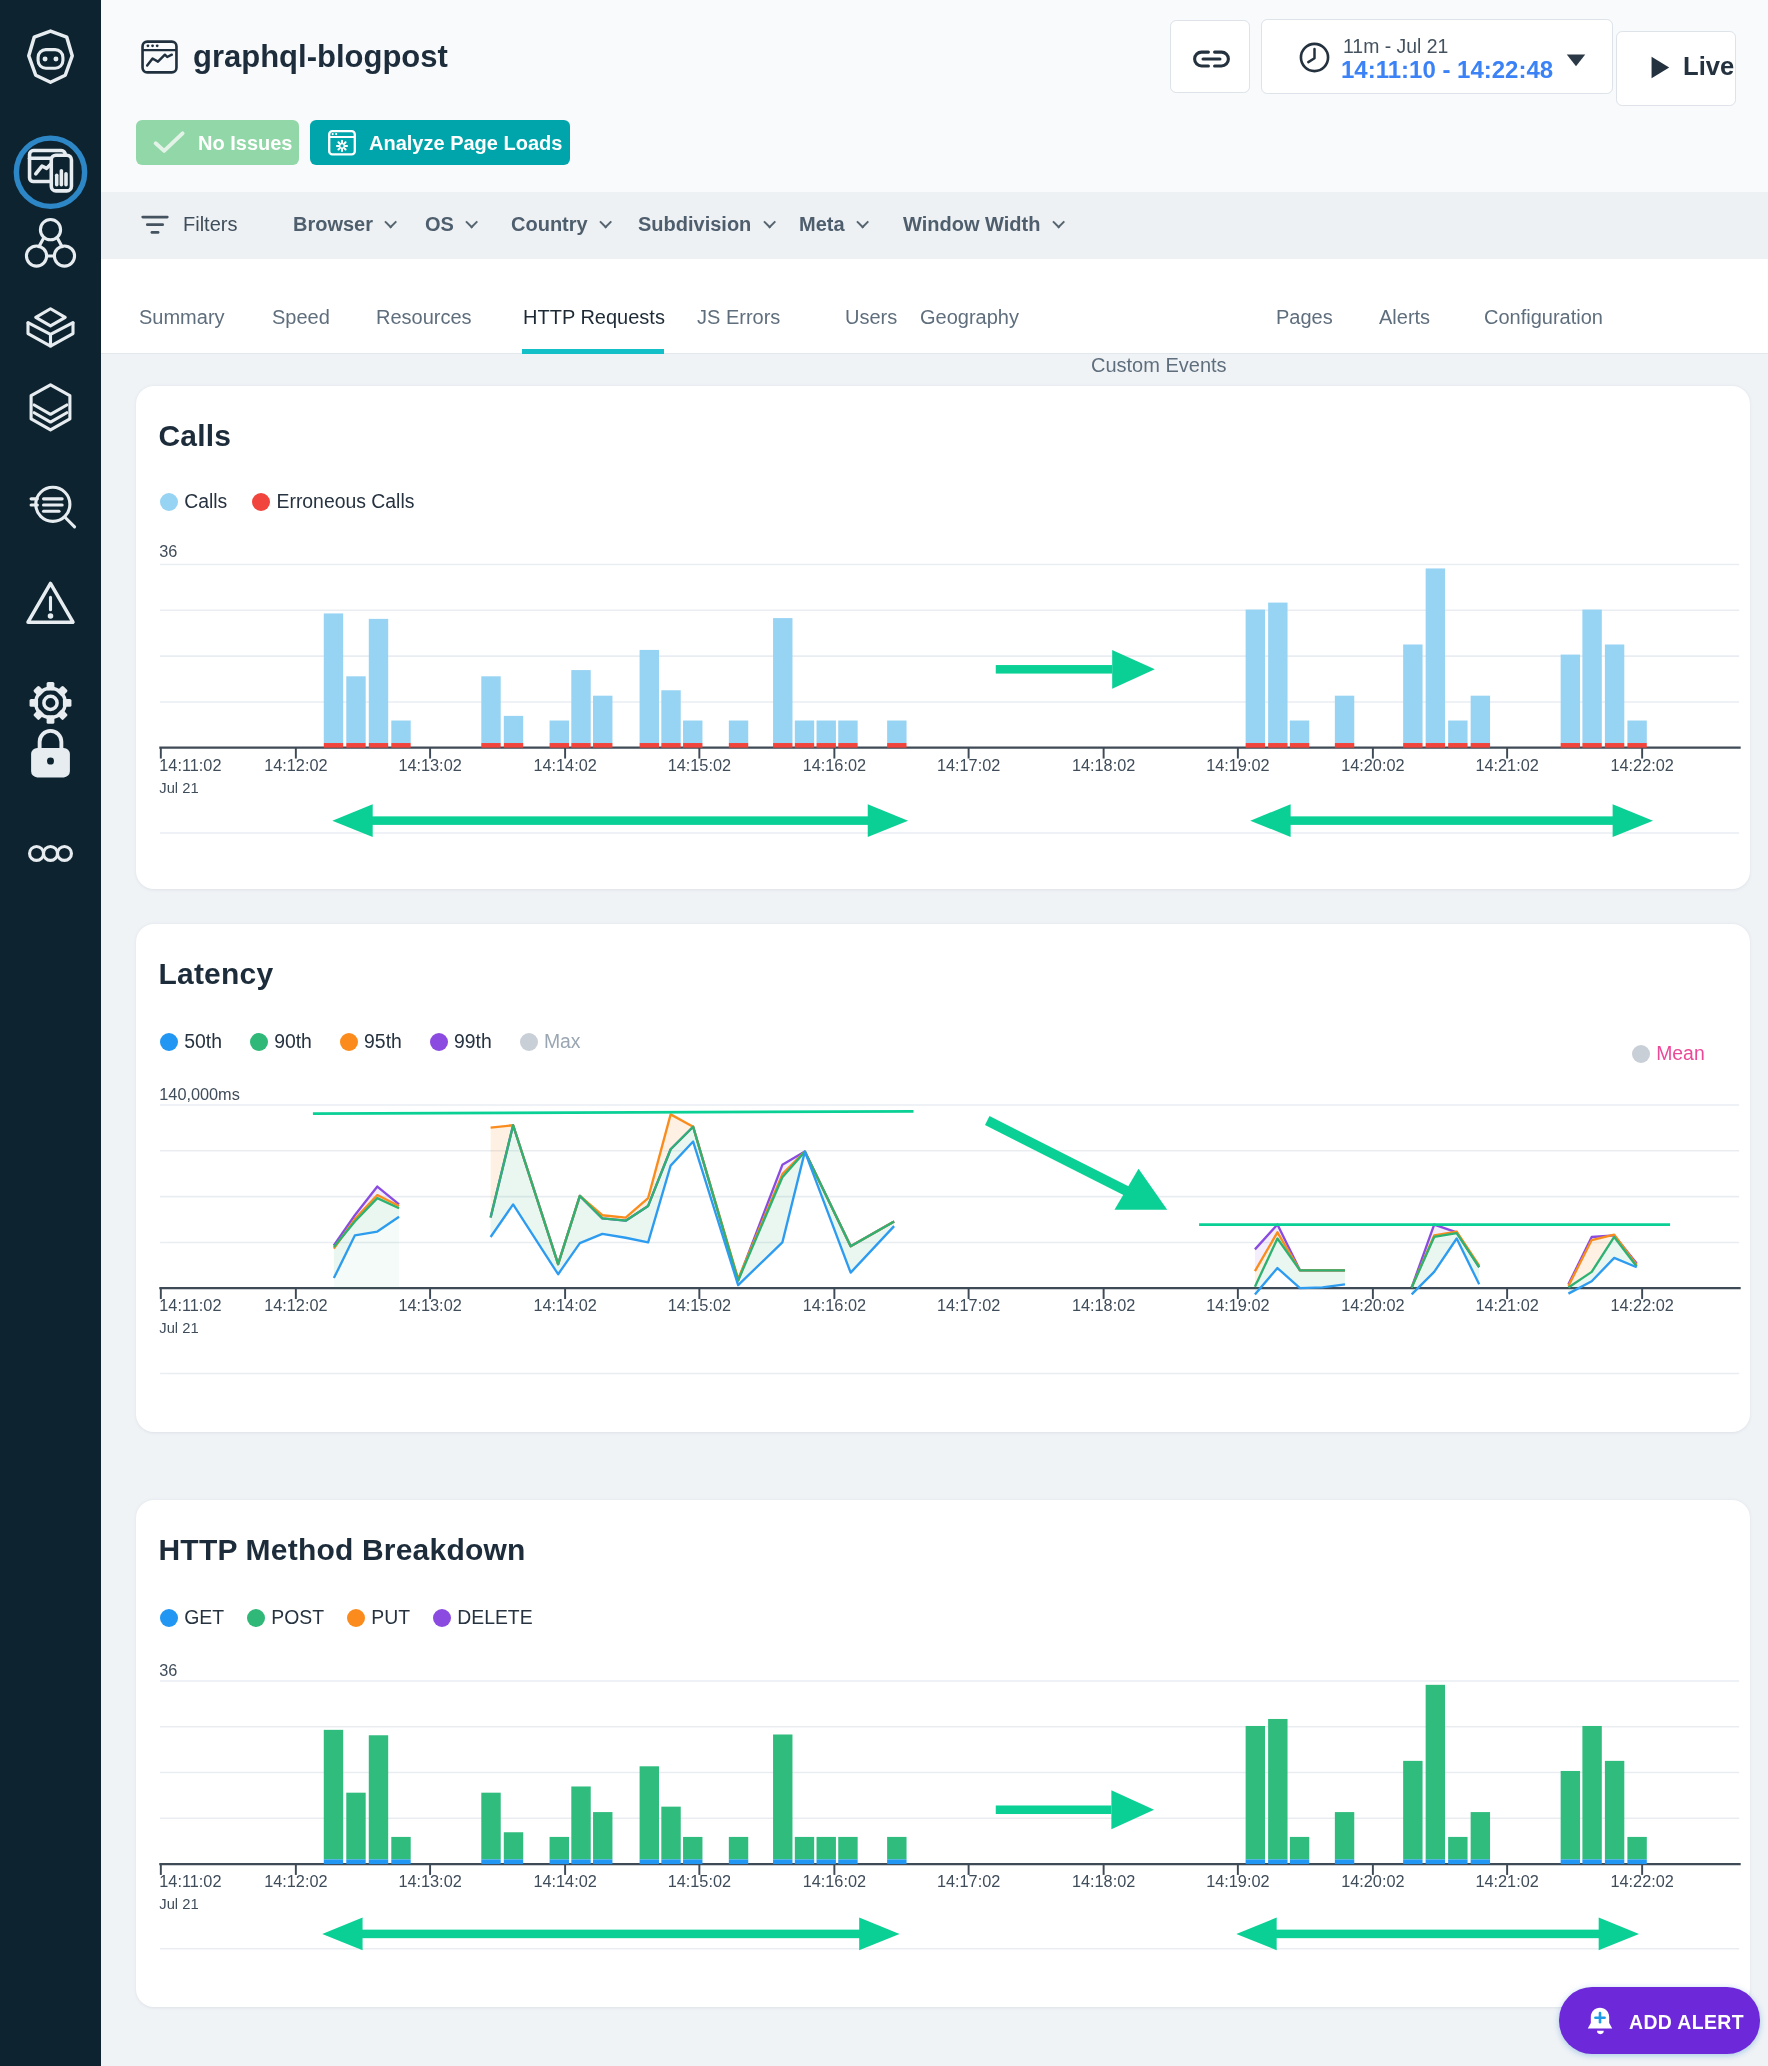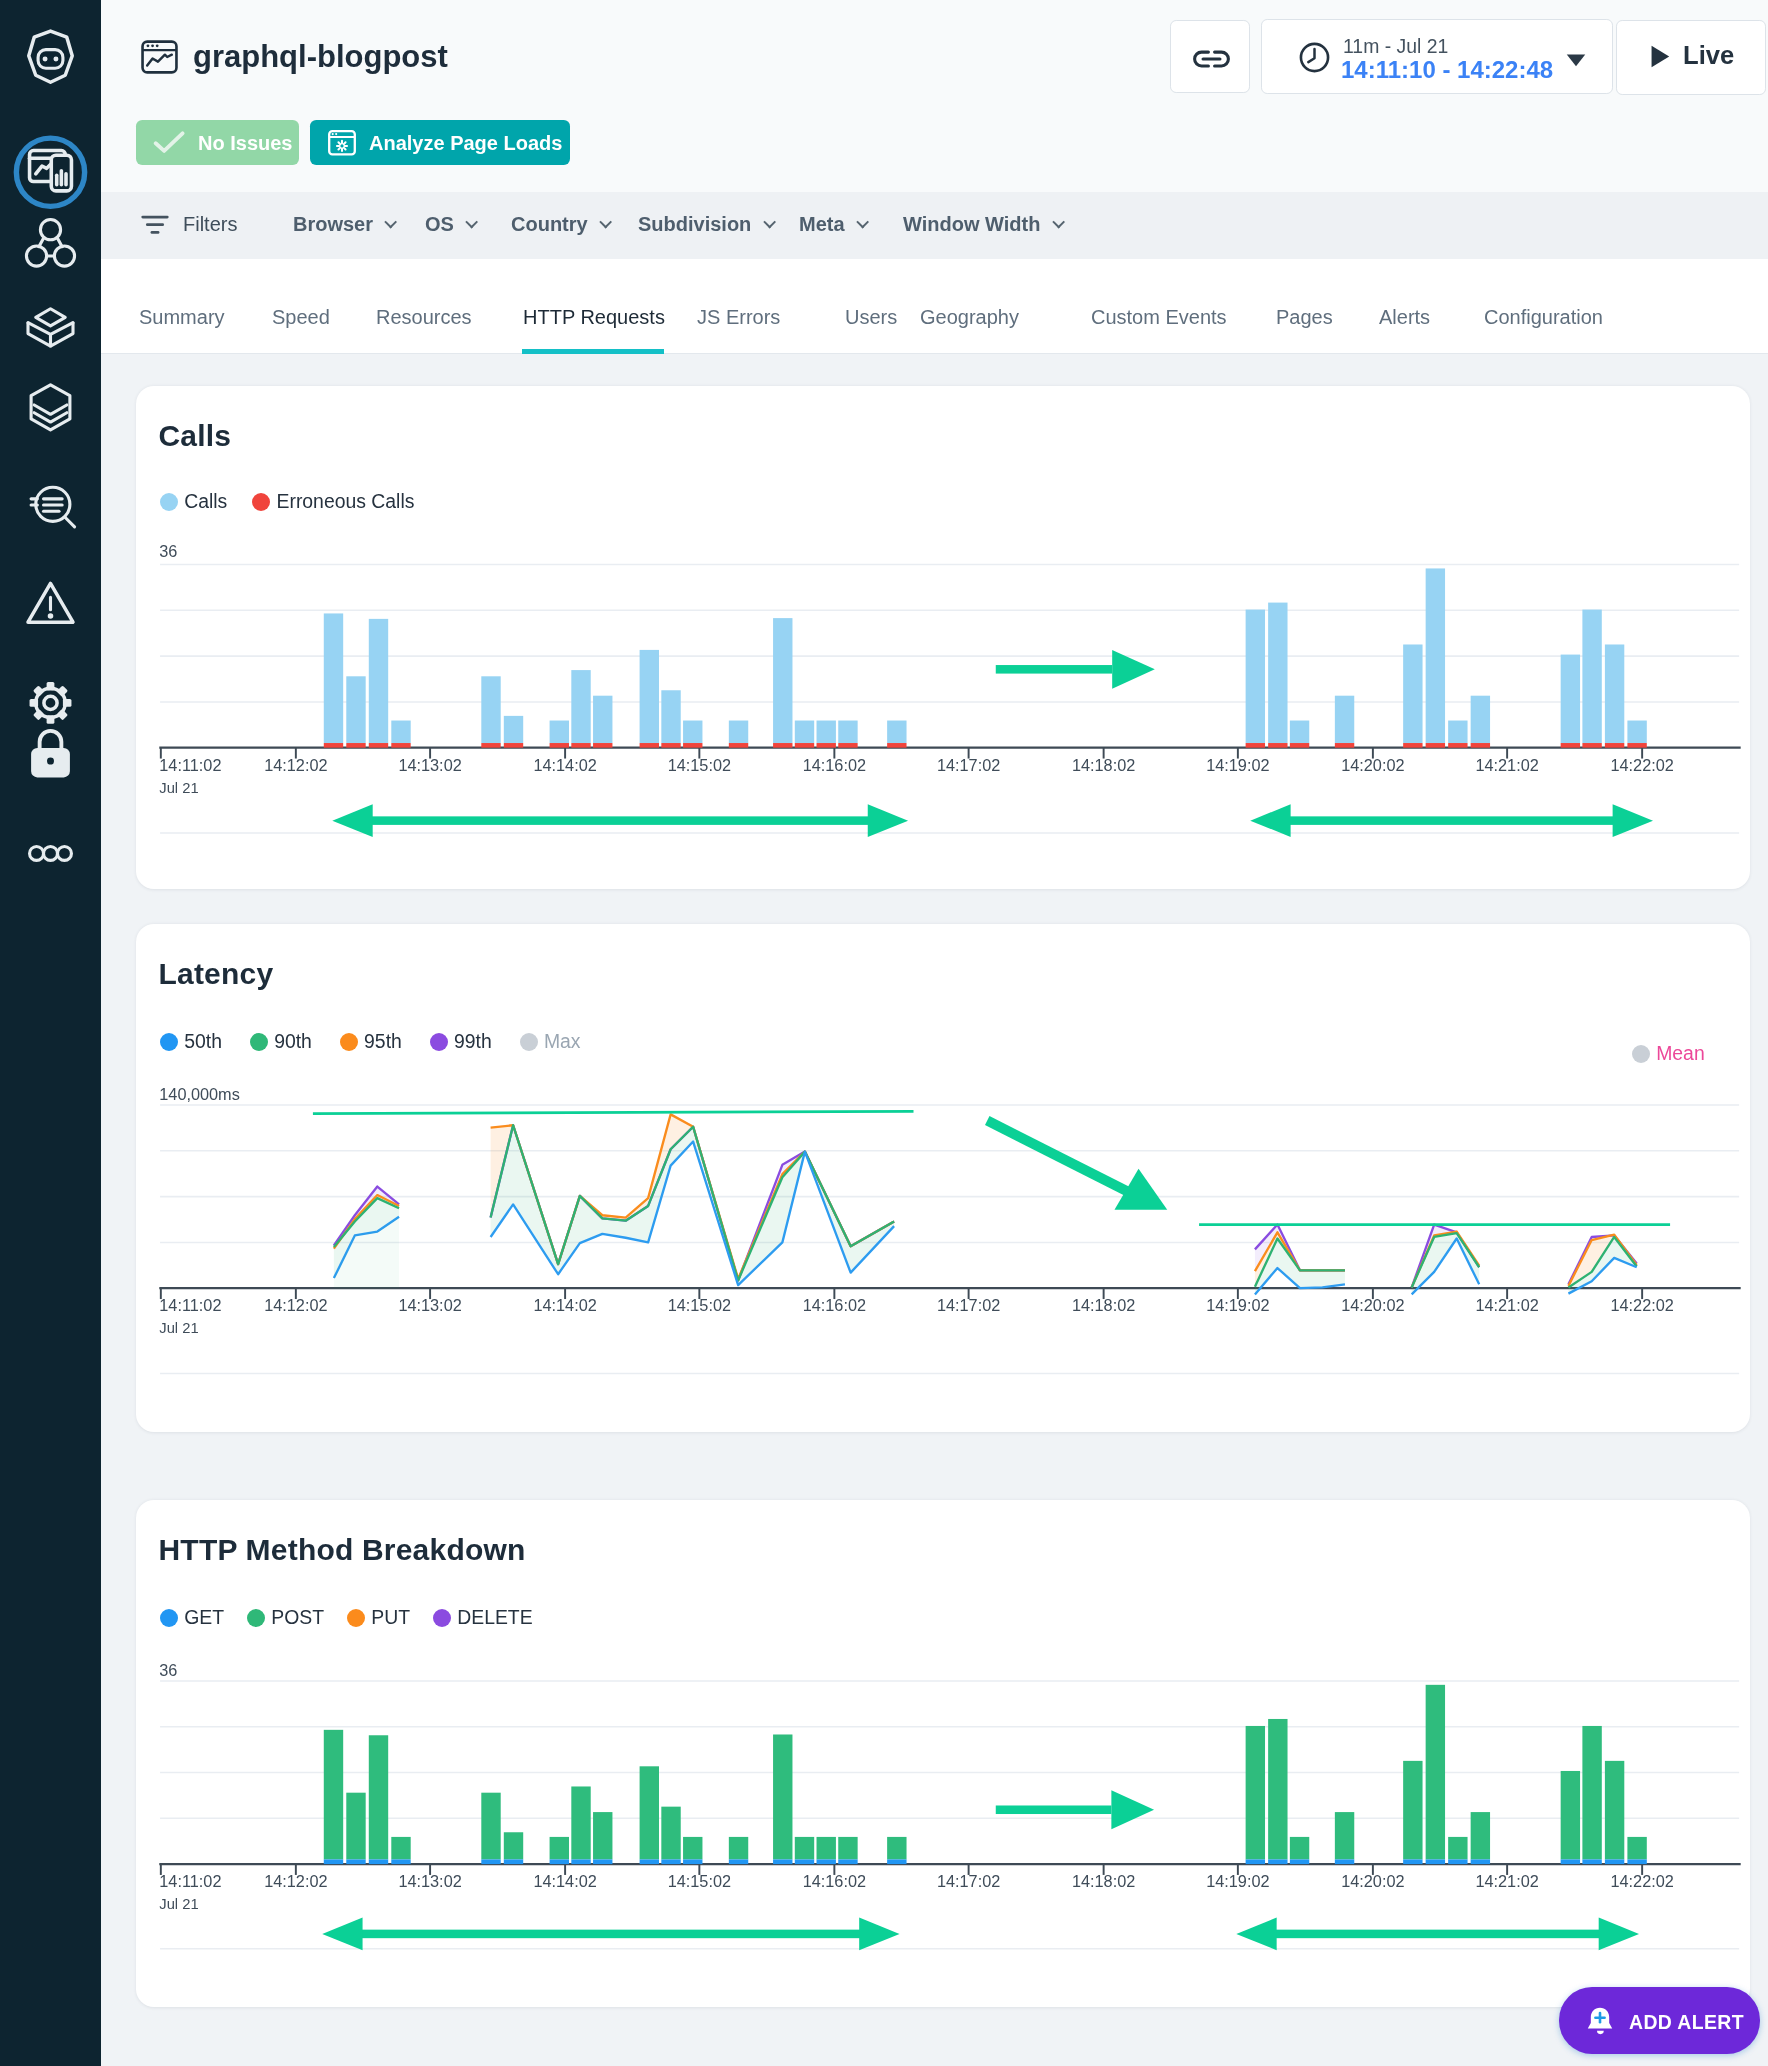--- a/index.html
+++ b/index.html
@@ -147,21 +147,21 @@
   <svg class="abs" style="left:37px;top:22px" width="31" height="31" viewBox="0 0 40 40">
     <circle cx="20" cy="20" r="17.5" fill="none" stroke="#24323f" stroke-width="3.4"></circle>
     <polyline points="20,9 20,21 12,26" fill="none" stroke="#24323f" stroke-width="3.2" stroke-linecap="round" stroke-linejoin="round"></polyline>
   </svg>
   <span class="abs" style="left:81px;top:15.5px;font-size:19.4px;color:#44525f;white-space:nowrap;">11m - Jul 21</span>
   <span class="abs" style="left:79px;top:36px;font-size:24px;font-weight:bold;color:#3b82f6;white-space:nowrap;">14:11:10 - 14:22:48</span>
   <svg class="abs" style="left:304px;top:33px" width="20" height="14" viewBox="0 0 26 18">
       <polygon points="1,2 25,2 13,17" fill="#2b3946"></polygon>
     </svg>
 </div>
-<div class="hdrbox" style="left:1616px;top:20px;width:150px;height:75px;">
+<div class="hdrbox" style="left:1616px;top:31px;width:120px;height:75px;">
   <svg class="abs" style="left:33px;top:24px" width="20" height="23" viewBox="0 0 26 30">
       <polygon points="2,1 25,15 2,29" fill="#24323f"></polygon>
     </svg>
   <span class="abs" style="left:66px;top:20px;font-size:25.6px;font-weight:bold;color:#24323f;">Live</span>
 </div>
 
 <svg class="abs" style="left:141px;top:214px" width="28" height="23" viewBox="0 0 36 30">
   <g stroke="#44535f" stroke-width="3.6" stroke-linecap="round">
     <line x1="2" y1="4" x2="34" y2="4"></line>
       <line x1="8" y1="14" x2="28" y2="14"></line>
@@ -176,21 +176,21 @@
 <span class="fitem" style="left:799px;">Meta <span class="chev"></span></span>
 <span class="fitem" style="left:903px;">Window Width <span class="chev"></span></span>
 
 <span class="tab" style="left:139px;">Summary</span>
 <span class="tab" style="left:272px;">Speed</span>
 <span class="tab" style="left:376px;">Resources</span>
 <span class="tab active" style="left:523px;">HTTP Requests</span>
 <span class="tab" style="left:697px;">JS Errors</span>
 <span class="tab" style="left:845px;">Users</span>
 <span class="tab" style="left:920px;">Geography</span>
-<span class="tab" style="left:1091px;">Custom Events</span>
+<span class="tab" style="left:1091px;margin-top:48px;">Custom Events</span>
 <span class="tab" style="left:1276px;">Pages</span>
 <span class="tab" style="left:1379px;">Alerts</span>
 <span class="tab" style="left:1484px;">Configuration</span>
 <div class="abs" style="left:522px;top:349px;width:142px;height:5.4px;background:#14c0c7;"></div>
 
 <div class="card" style="top:386px;height:503px;">
 <div class="cardtitle" style="top:33px;">Calls</div>
 <div class="legend" style="left:24px;top:104px;">
 <span class="litem"><span class="ldot" style="background:#97d3f3"></span>Calls</span>
 <span class="litem"><span class="ldot" style="background:#f0443c"></span>Erroneous Calls</span>

